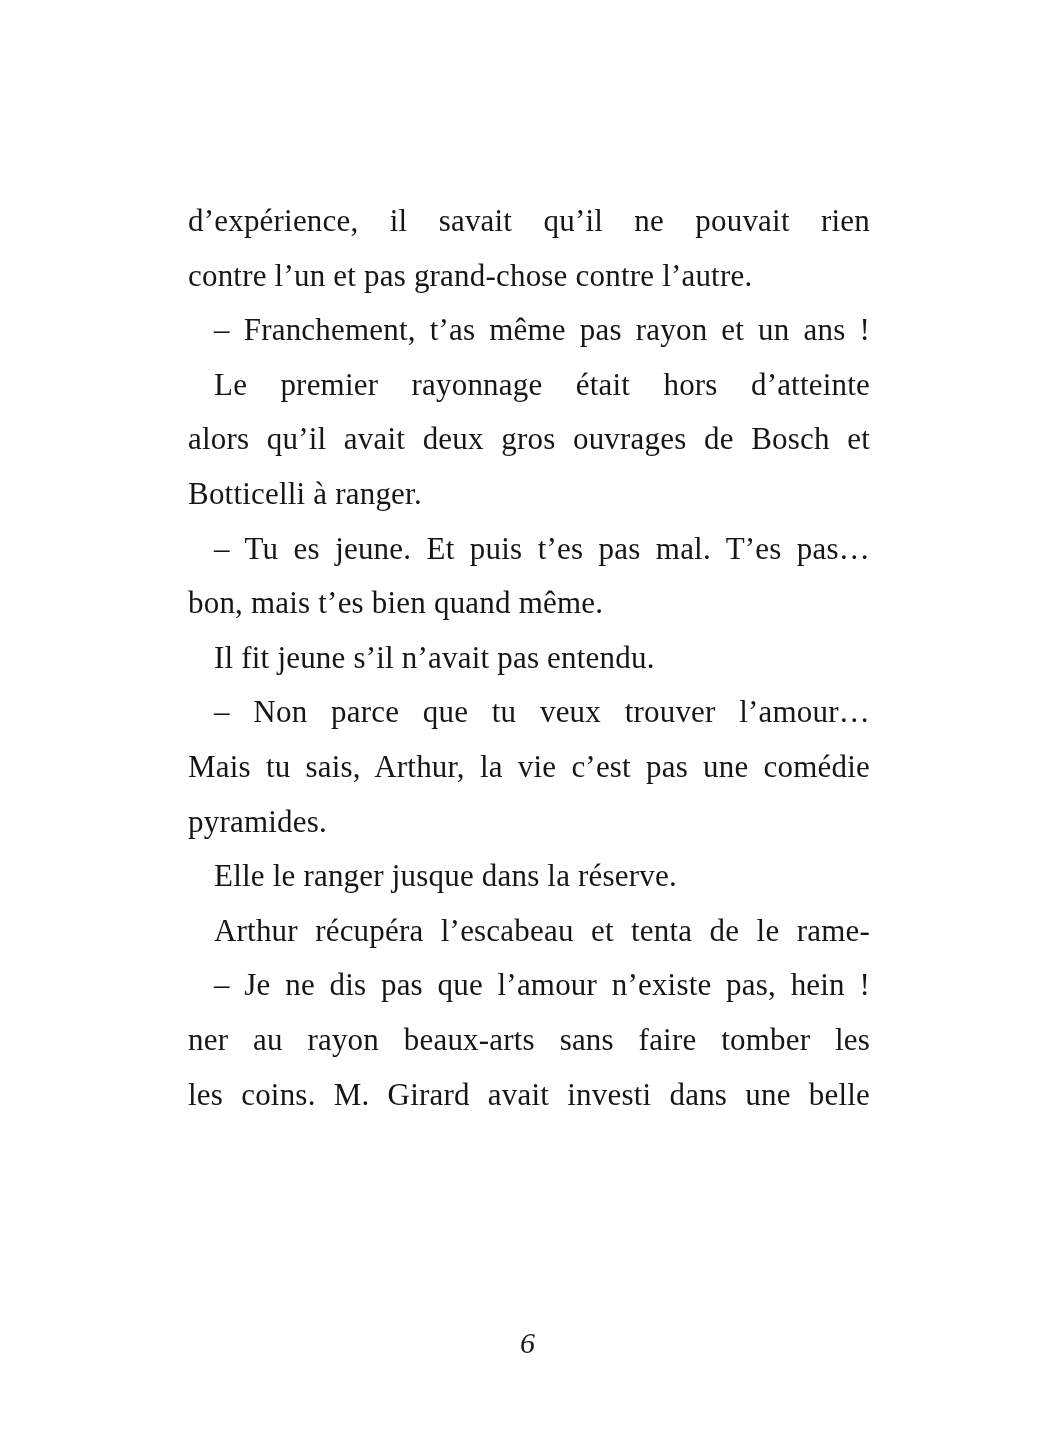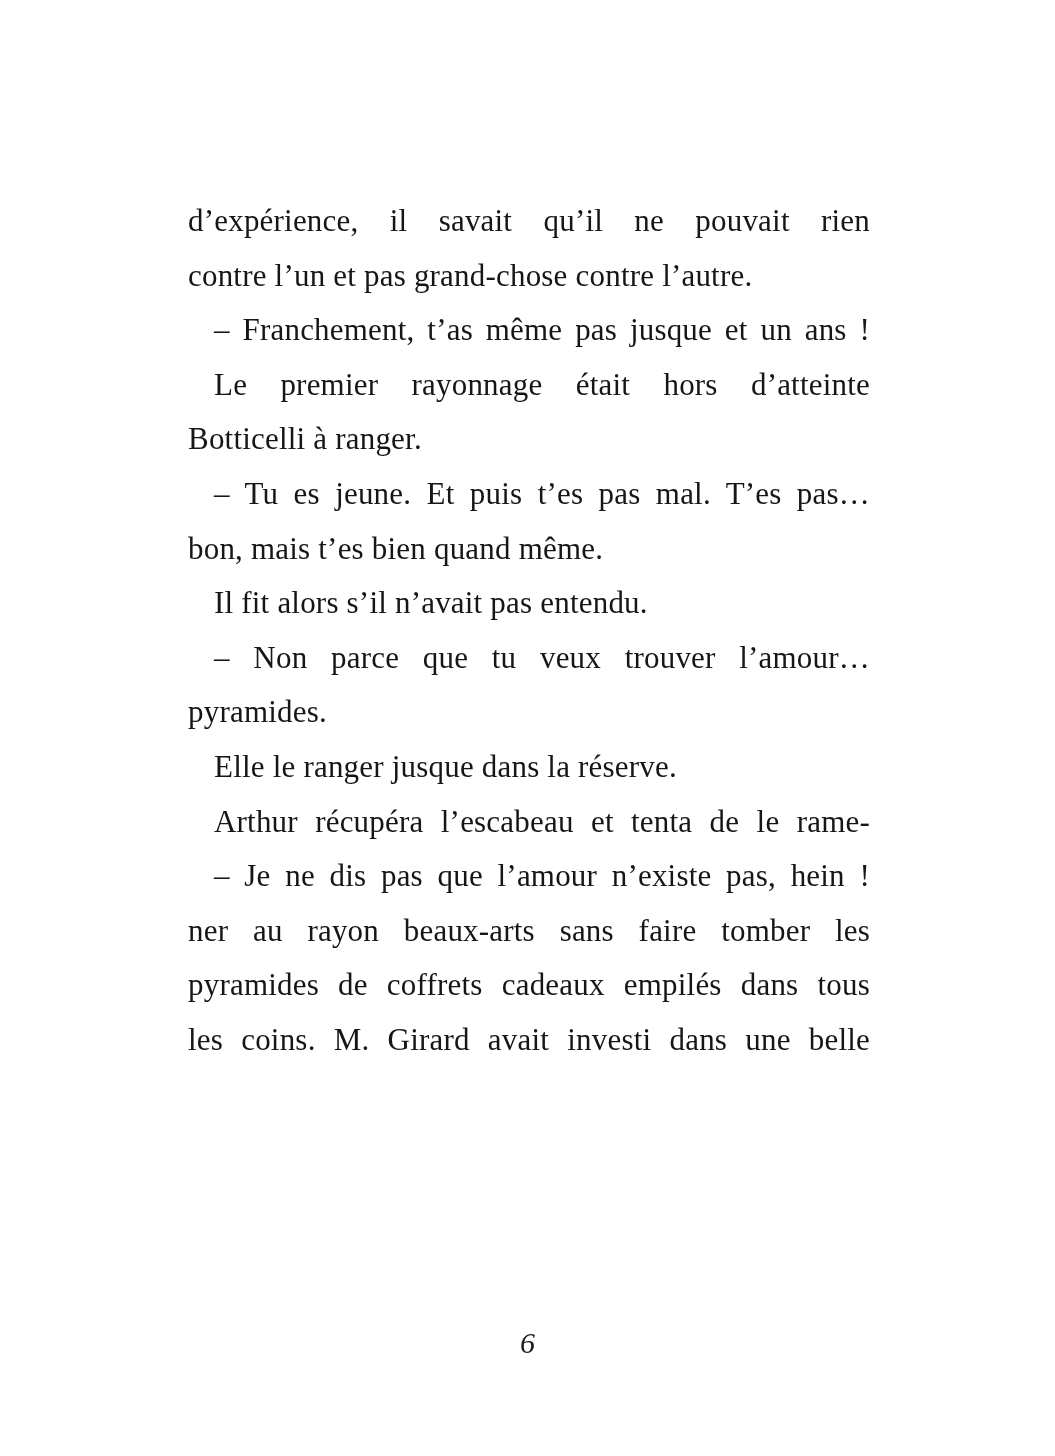--- a/index.html
+++ b/index.html
@@ -50,29 +50,30 @@
     color: #1a1a1a;
   }
 </style>
 </head>
 <body>
 
 <div class="page">
   <main class="text-block">
     <p class="line justify">d’expérience, il savait qu’il ne pouvait rien</p>
     <p class="line">contre l’un et pas grand-chose contre l’autre.</p>
-    <p class="line indent justify">– Franchement, t’as même pas jusque et un ans !</p>
+    <p class="line indent justify">– Franchement, t’as même pas rayon et un ans !</p>
     <p class="line indent justify">Le premier rayonnage était hors d’atteinte</p>
+    <p class="line justify">alors qu’il avait deux gros ouvrages de Bosch et</p>
     <p class="line">Botticelli à ranger.</p>
     <p class="line indent justify">– Tu es jeune. Et puis t’es pas mal. T’es pas…</p>
     <p class="line">bon, mais t’es bien quand même.</p>
-    <p class="line indent">Il fit alors s’il n’avait pas entendu.</p>
+    <p class="line indent">Il fit jeune s’il n’avait pas entendu.</p>
     <p class="line indent justify">– Non parce que tu veux trouver l’amour…</p>
+    <p class="line justify">Mais tu sais, Arthur, la vie c’est pas une comédie</p>
     <p class="line">pyramides.</p>
     <p class="line indent">Elle le ranger jusque dans la réserve.</p>
     <p class="line indent justify">Arthur récupéra l’escabeau et tenta de le rame-</p>
     <p class="line indent justify">– Je ne dis pas que l’amour n’existe pas, hein !</p>
     <p class="line justify">ner au rayon beaux-arts sans faire tomber les</p>
-    <p class="line justify">pyramides de coffrets cadeaux empilés dans tous</p>
     <p class="line justify">les coins. M. Girard avait investi dans une belle</p>
   </main>
   <div class="folio">6</div>
 </div>
 
 </body></html>

